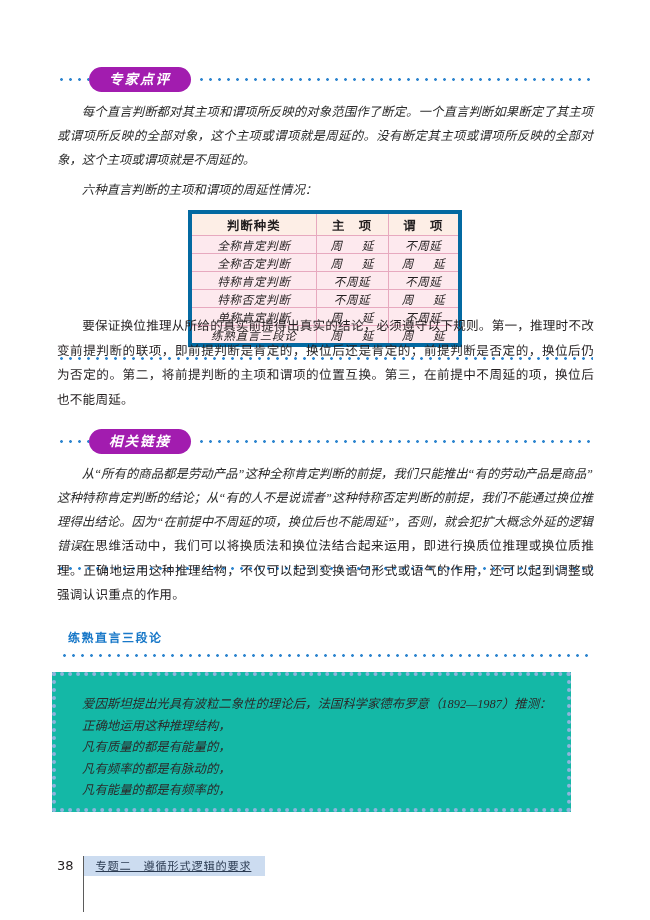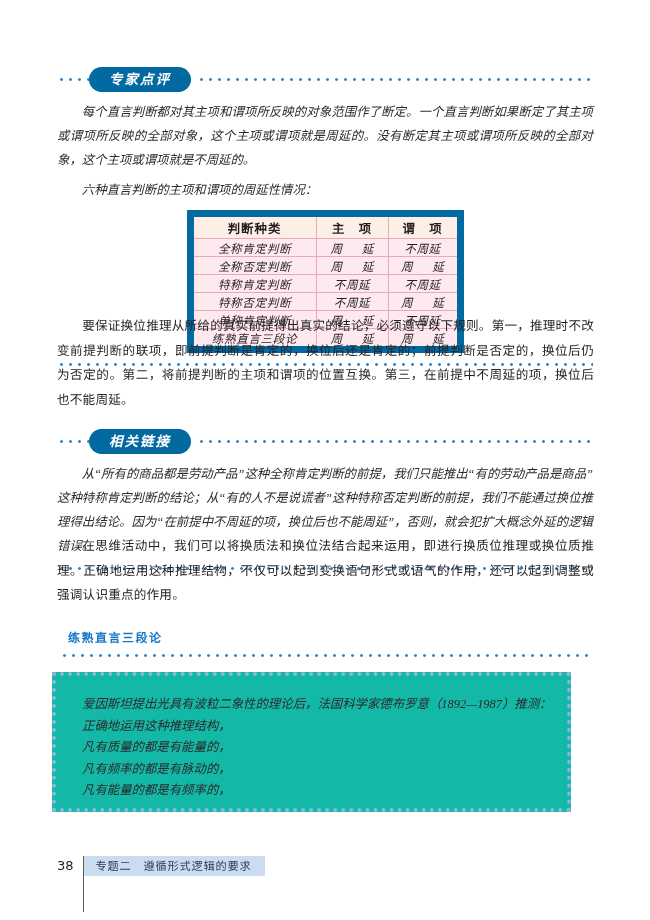--- a/index.html
+++ b/index.html
@@ -46,21 +46,21 @@
   .pill-dots-right {
     height: 3px;
     background-image: radial-gradient(circle, #2f86cf 1.3px, rgba(0,0,0,0) 1.5px);
     background-size: 9px 3px;
     background-repeat: repeat-x;
     background-position: 0 center;
   }
   .pill-dots-left { width: 32px; }
   .pill-dots-right { flex: 1 1 auto; margin-left: 6px; }
   .pill {
-    background: #0369a1;
+    background: #a21caf;
     color: #ffffff;
     border-radius: 14px;
     padding: 3px 20px 4px 20px;
     font-family: "DejaVu Sans", sans-serif;
     font-size: 13.5px;
     font-weight: bold;
     font-style: italic;
     letter-spacing: 2px;
     line-height: 18px;
     white-space: nowrap;
@@ -98,21 +98,21 @@
   #expert-bottom-rule { margin-top: 10px; }
 
   
   .tbl-wrap {
     display: flex;
     justify-content: center;
     margin-top: 8px;
   }
   table.zt {
     border-collapse: collapse;
-    border: 7px solid #0369a1;
+    border: 4px solid #0369a1;
     background: #fdecef;
     table-layout: fixed;
   }
   table.zt th, table.zt td {
     border: 1px solid #e7a9bf;
     text-align: center;
     font-family: "Liberation Serif", "DejaVu Serif", serif;
     color: #231f20;
     padding: 0;
     height: 17px;
@@ -227,20 +227,21 @@
   #footer-band {
     background: #ccdcf0;
     color: #2b3b52;
     font-family: "DejaVu Sans", sans-serif;
     font-size: 11.2px;
     line-height: 19px;
     padding: 1px 14px 2px 12px;
     letter-spacing: 0.8px;
     white-space: nowrap;
     height: 17px;
+    text-decoration: underline;
   }
 </style>
 </head>
 <body>
 
 <div class="page">
 
   <section id="expert-block">
 
     <div class="pill-row">

